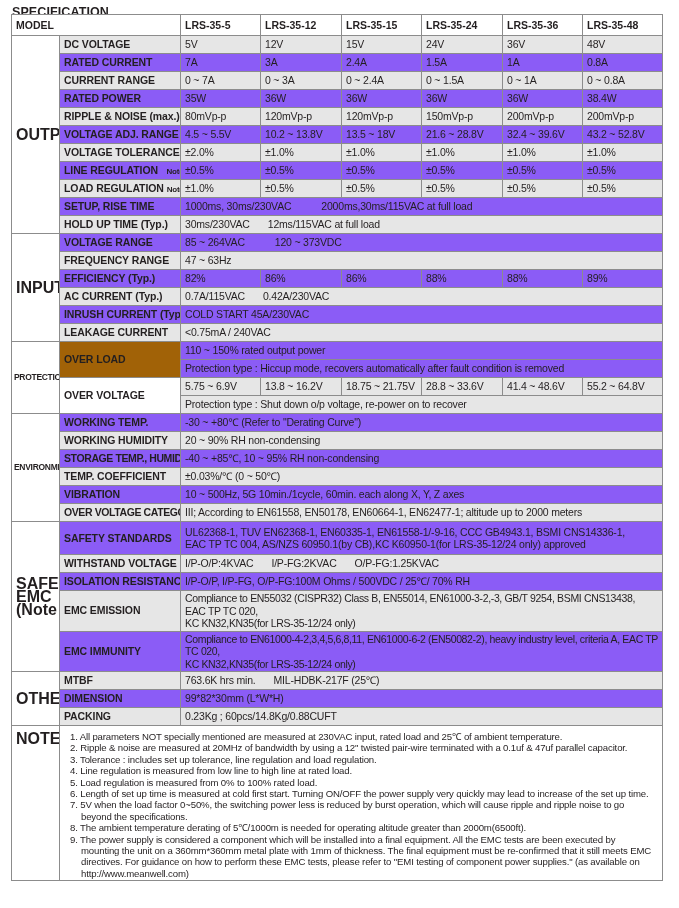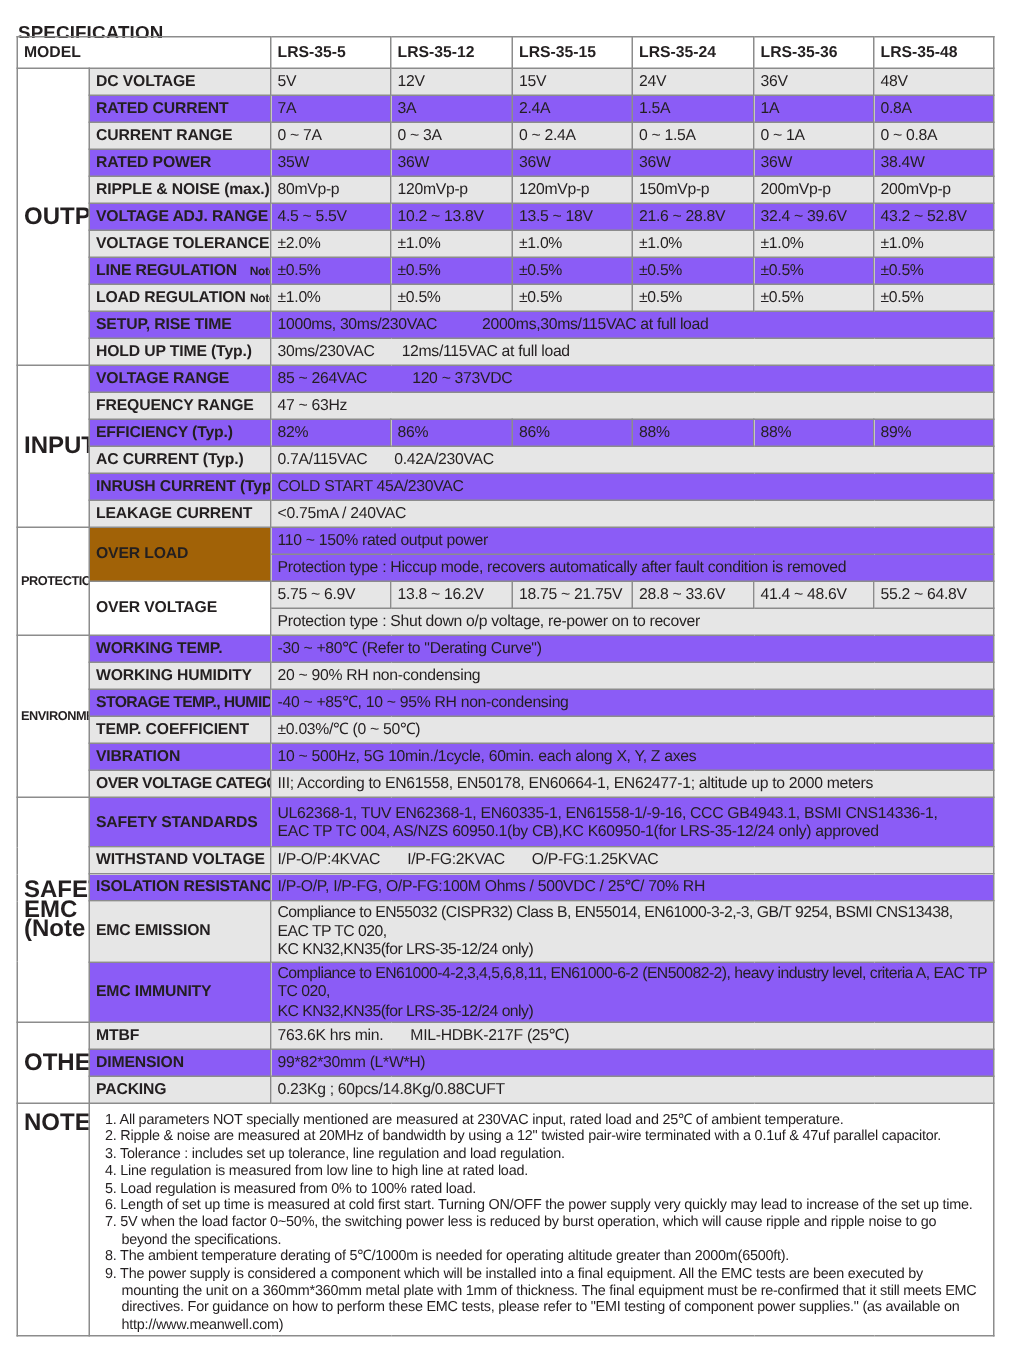--- a/index.html
+++ b/index.html
@@ -1,18 +1,18 @@
 <!DOCTYPE html>
 <html><head>
 <meta charset="utf-8">
 <style>
   html, body { margin: 0; padding: 0; background: #ffffff; }
   body { width: 679px; height: 908px; overflow: hidden; position: relative; font-family: "Liberation Sans", sans-serif; color: #231f20; }
-  .title { position: absolute; left: 12px; top: 15px; font-weight: bold; font-size: 12.5px; letter-spacing: 0.1px; }
-  table.spec { position: absolute; left: 11px; top: 24px; width: 651px; border-collapse: collapse; table-layout: fixed; font-size: 10px; }
+  .title { position: absolute; left: 12px; top: 5px; font-weight: bold; font-size: 12.5px; letter-spacing: 0.1px; }
+  table.spec { position: absolute; left: 11px; top: 14px; width: 651px; border-collapse: collapse; table-layout: fixed; font-size: 10px; }
   table.spec td { border: 1px solid #8c8c8c; padding: 0 4px; height: 17px; line-height: 13px; vertical-align: middle; white-space: nowrap; overflow: hidden; }
   table.spec td.cat { font-weight: bold; font-size: 16px; background: #ffffff; padding-left: 4px; }
   table.spec td.cat.small { font-size: 8.5px; letter-spacing: -0.3px; padding-left: 2px; }
   table.spec td.lbl { font-weight: bold; font-size: 10.5px; letter-spacing: -0.1px; }
   table.spec td.lbl .note { font-size: 8px; letter-spacing: -0.2px; }
   table.spec tr.g td.lbl, table.spec tr.g td.v { background: #e6e6e6; }
   table.spec tr.w td.lbl, table.spec tr.w td.v { background: #8b5cf6; }
   table.spec td.v { font-size: 10.5px; letter-spacing: -0.2px; }
   table.spec tr.model td { font-weight: bold; font-size: 10.5px; height: 20px; background: #ffffff; }
   table.spec td.multi { white-space: normal; line-height: 12.5px; padding-top: 1px; padding-bottom: 1px; }

